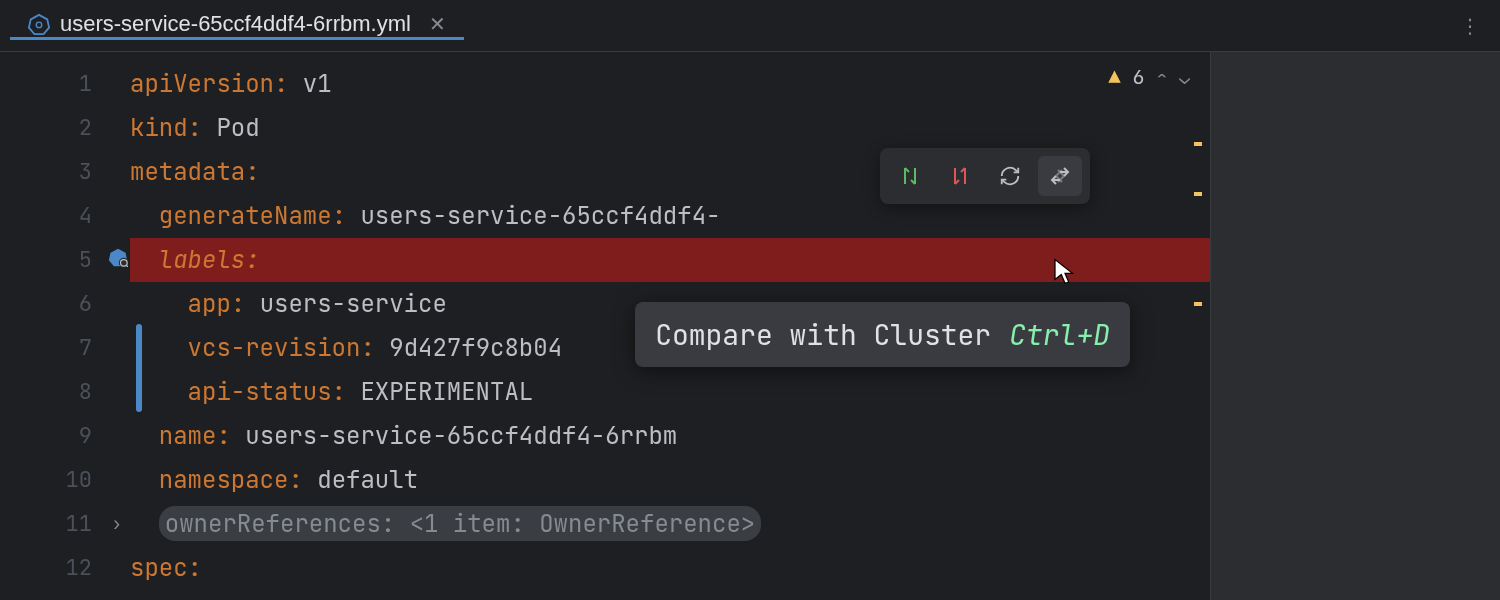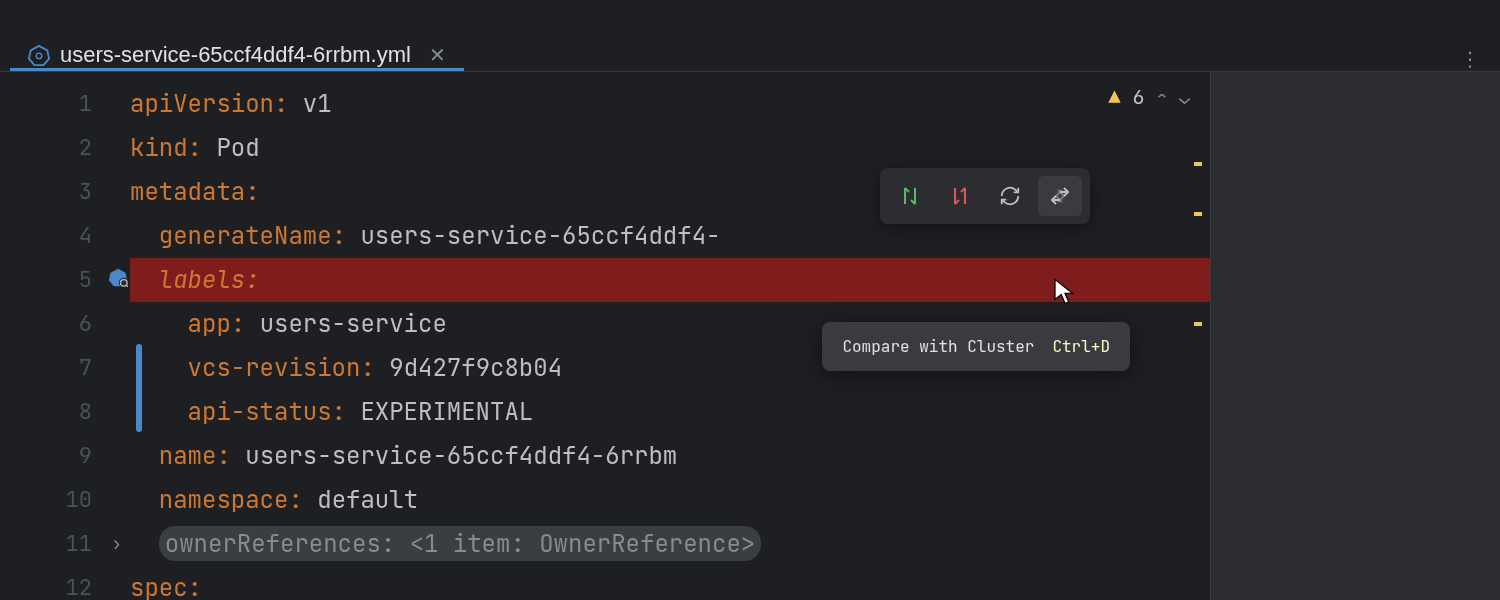--- a/index.html
+++ b/index.html
@@ -8,22 +8,22 @@
   color: #bcbec4;
   font-family: -apple-system, BlinkMacSystemFont, "Segoe UI", sans-serif;
   width: 1500px;
   height: 600px;
   overflow: hidden;
   display: flex;
   flex-direction: column;
 }
 .top-bar {
   display: flex;
-  align-items: flex-end;
-  height: 72px;
+  align-items: center;
+  height: 52px;
   border-bottom: 1px solid #393b40;
 }
 .tab-area {
   display: flex;
   align-items: center;
   flex: 1;
   padding-left: 10px;
 }
 .file-tab {
   display: flex;
@@ -173,26 +173,27 @@
 .tooltip {
   position: absolute;
   top: 250px;
   right: 80px;
   background: #393b40;
   border-radius: 8px;
   padding: 14px 20px;
   display: flex;
   align-items: center;
   gap: 18px;
-  font-size: 16px;
+  font-size: 28px;
   color: #dfe1e5;
   box-shadow: 0 4px 20px rgba(0,0,0,0.5);
 }
 .tooltip .shortcut {
-  color: #fef9c3;
+  color: #86efac;
+  font-style: italic;
 }
 .cursor-arrow {
   position: absolute;
   top: 205px;
   right: 132px;
   z-index: 10;
 }
 .markers {
   position: absolute;
   right: 6px;

